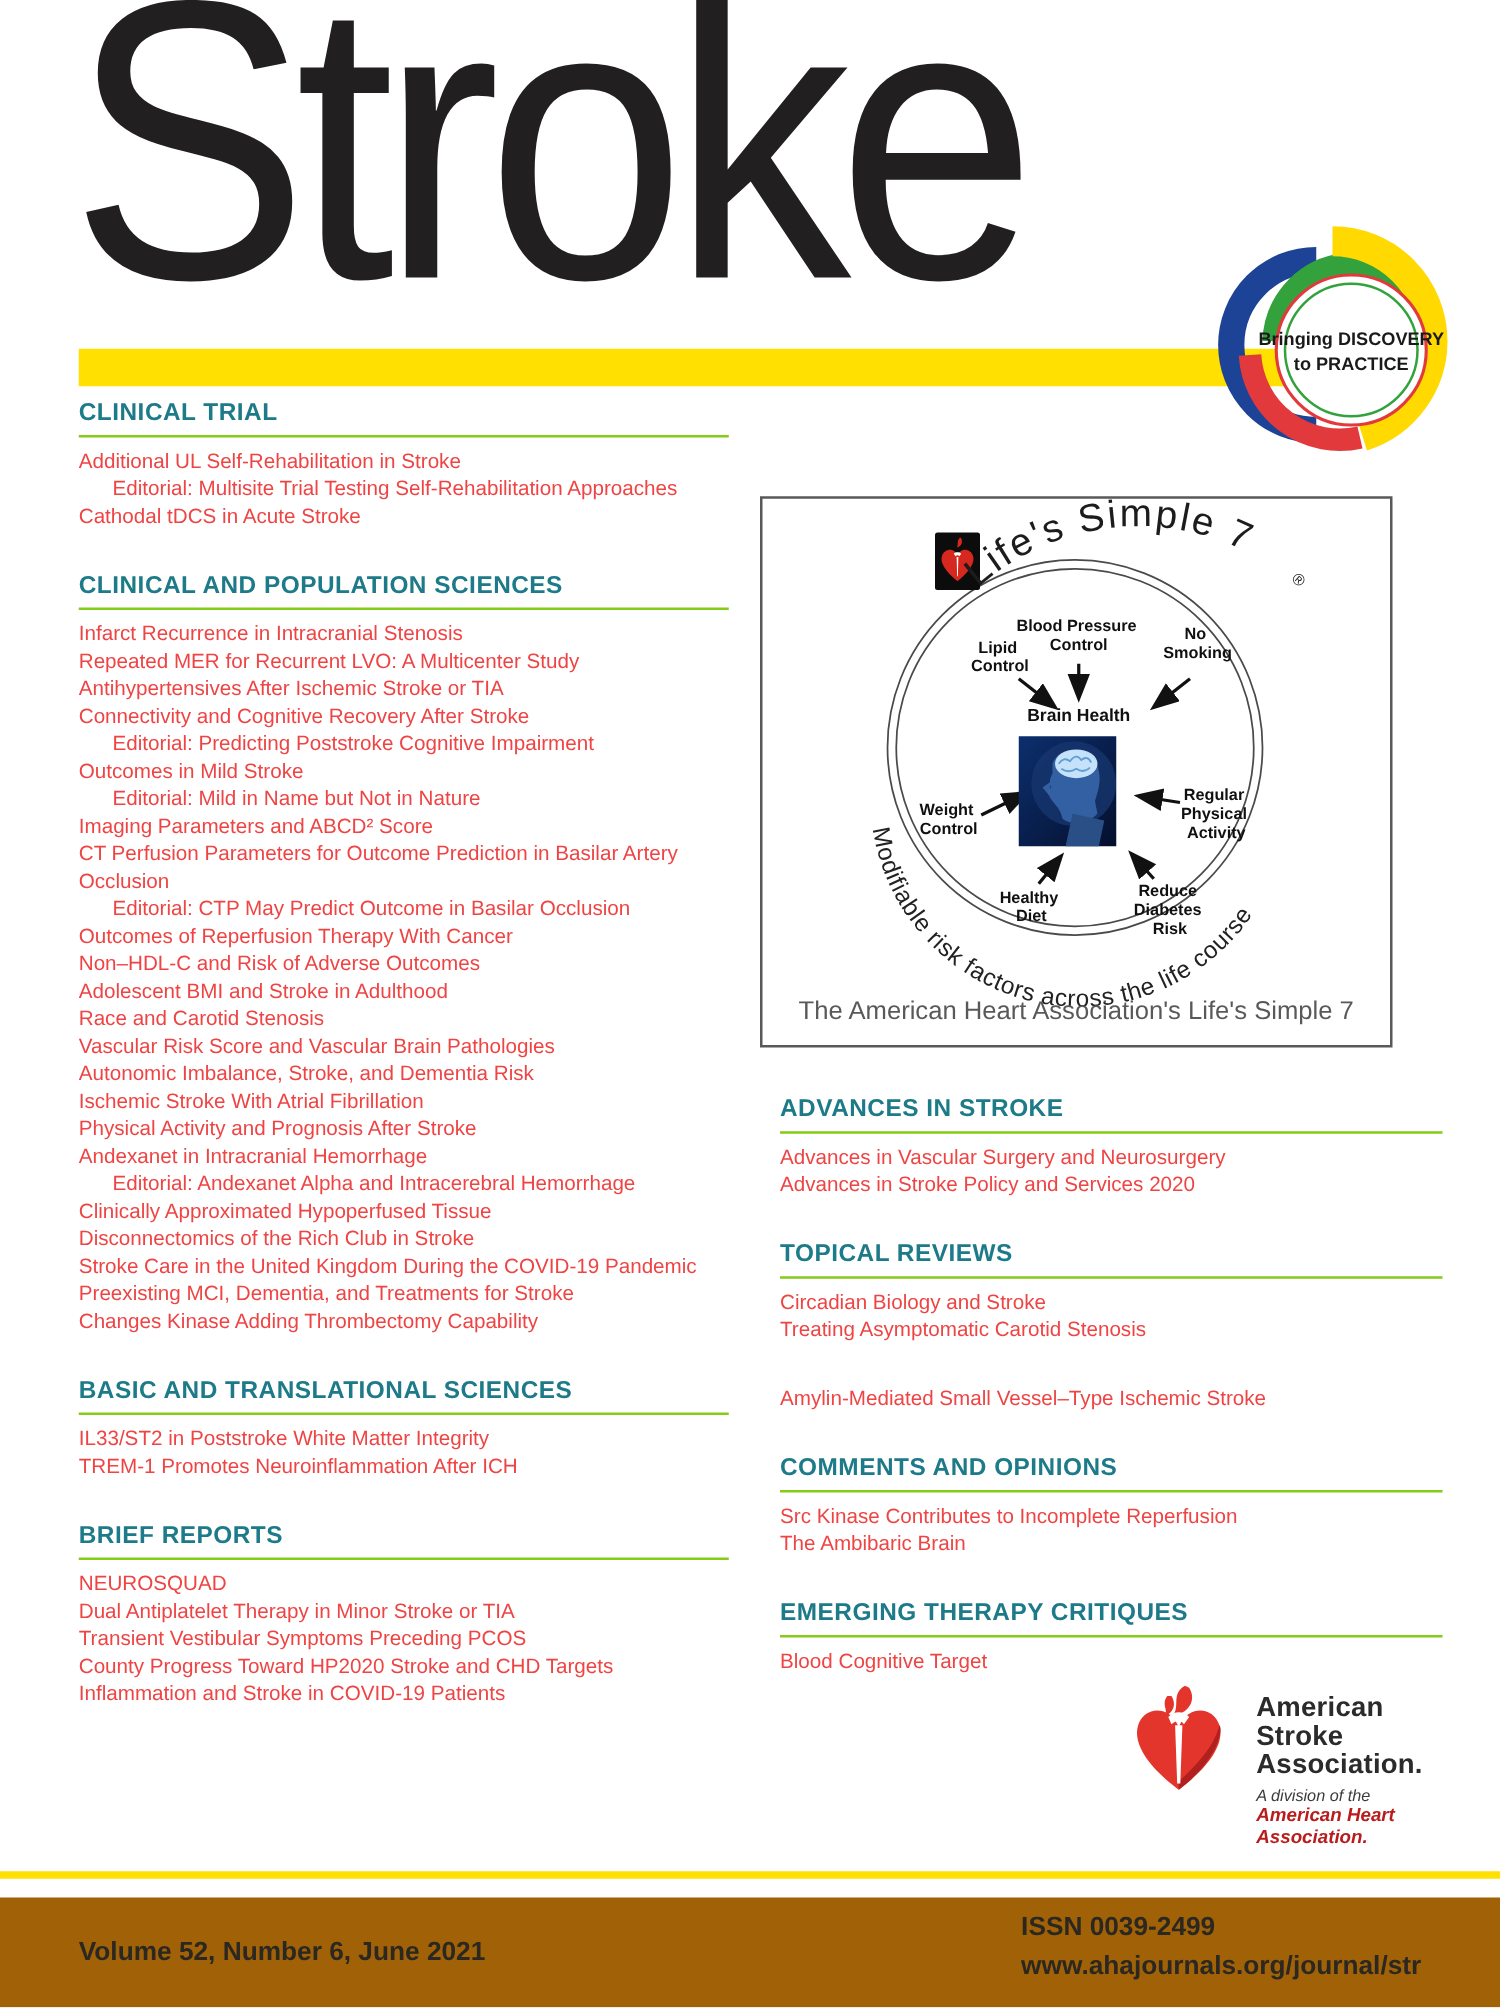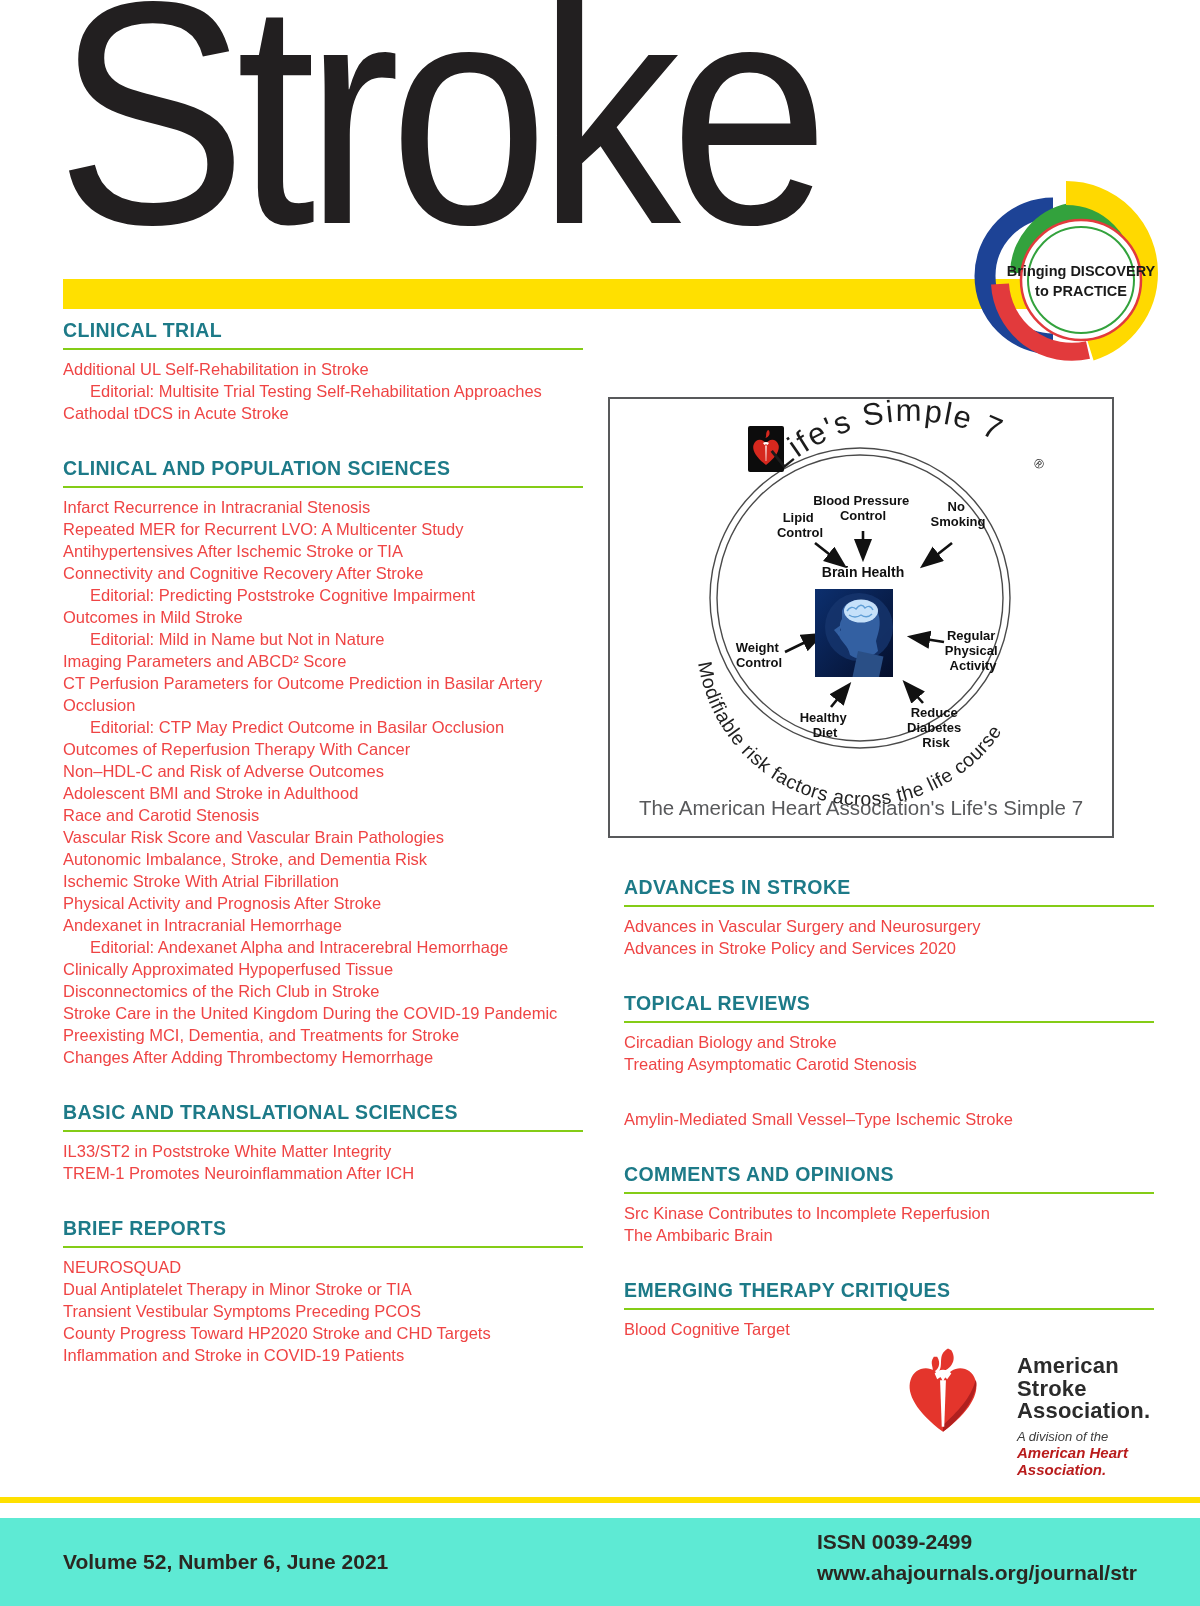--- a/index.html
+++ b/index.html
@@ -24,28 +24,28 @@
   .toc-item.indent{padding-left:27px;}
 
   
   .figure-box{position:absolute;left:608px;top:397px;width:506px;height:441px;border:2px solid #58595b;
        box-sizing:border-box;background:#fff;}
   .figure-box svg{display:block;width:100%;height:100%;}
 
   
   .asa{position:absolute;left:893px;top:1335px;width:260px;display:flex;align-items:flex-start;}
   .asa-heart{width:100px;height:122px;flex:0 0 auto;}
-  .asa-text{margin-left:24px;padding-top:20px;}
+  .asa-text{margin-left:12px;padding-top:20px;}
   .asa-line{font-size:22px;font-weight:bold;line-height:22.5px;color:#2b2b2b;letter-spacing:.2px;}
   .asa-division1{margin-top:6px;font-size:13px;font-style:italic;color:#3c3c3c;}
   .asa-division2{font-size:15px;font-weight:bold;font-style:italic;color:#b91c1c;}
 
   
   .footer-rule{position:absolute;left:0;top:1497px;width:1200px;height:6px;background:#ffe000;}
-  .footer{position:absolute;left:0;top:1518px;width:1200px;height:88px;background:#5eead4;}
+  .footer{position:absolute;left:0;top:1518px;width:1200px;height:88px;background:#a16207;}
   .footer-volume{position:absolute;left:63px;top:32px;font-size:21px;font-weight:bold;color:#2b2721;}
   .footer-right{position:absolute;right:63px;top:8px;text-align:left;font-size:21px;font-weight:bold;
        color:#2b2721;line-height:31px;}
 </style>
 </head>
 <body>
 
 <div class="page">
 
   <h1 class="masthead-title">Stroke</h1>
@@ -91,21 +91,21 @@
           <li class="toc-item">Vascular Risk Score and Vascular Brain Pathologies</li>
           <li class="toc-item">Autonomic Imbalance, Stroke, and Dementia Risk</li>
           <li class="toc-item">Ischemic Stroke With Atrial Fibrillation</li>
           <li class="toc-item">Physical Activity and Prognosis After Stroke</li>
           <li class="toc-item">Andexanet in Intracranial Hemorrhage</li>
           <li class="toc-item indent">Editorial: Andexanet Alpha and Intracerebral Hemorrhage</li>
           <li class="toc-item">Clinically Approximated Hypoperfused Tissue</li>
           <li class="toc-item">Disconnectomics of the Rich Club in Stroke</li>
           <li class="toc-item">Stroke Care in the United Kingdom During the COVID-19 Pandemic</li>
           <li class="toc-item">Preexisting MCI, Dementia, and Treatments for Stroke</li>
-          <li class="toc-item">Changes After Adding Thrombectomy Hemorrhage</li>
+          <li class="toc-item">Changes Kinase Adding Thrombectomy Capability</li>
         </ul>
       </section>
       <section class="toc-section">
         <h2 class="toc-heading">BASIC AND TRANSLATIONAL SCIENCES</h2>
         <ul class="toc-list">
           <li class="toc-item">IL33/ST2 in Poststroke White Matter Integrity</li>
           <li class="toc-item">TREM-1 Promotes Neuroinflammation After ICH</li>
         </ul>
       </section>
       <section class="toc-section">

